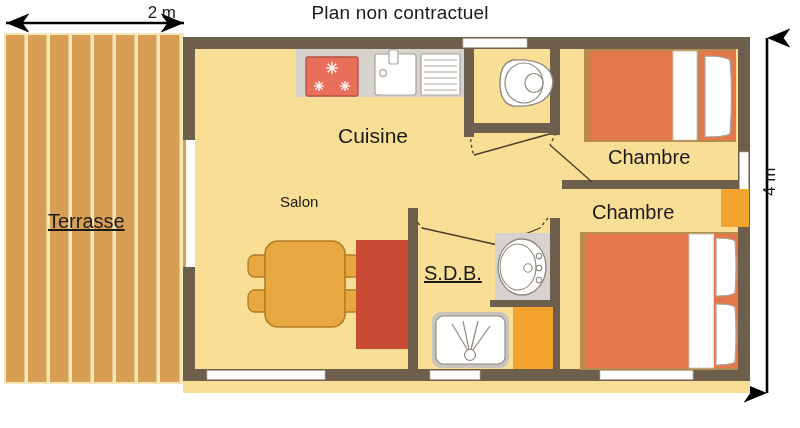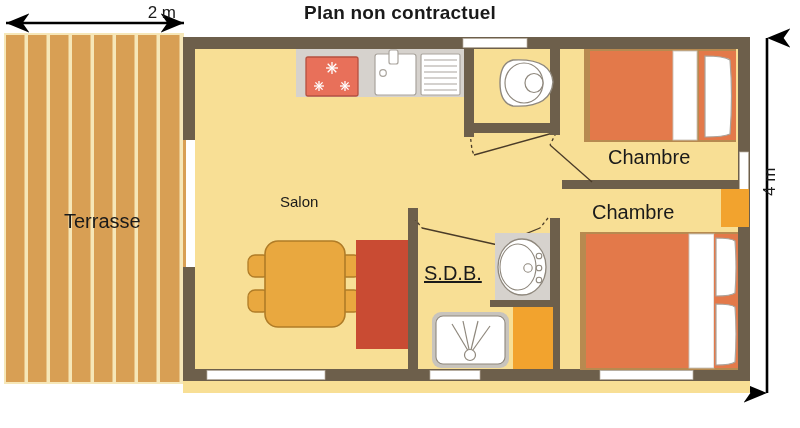--- a/index.html
+++ b/index.html
@@ -32,44 +32,45 @@
     color: #1a1a1a;
     white-space: nowrap;
     pointer-events: none;
   }
   #plan-title {
     left: 0;
     top: 0;
     width: 800px;
     text-align: center;
     font-size: 19px;
-    font-weight: bold;
+    font-weight: normal;
     letter-spacing: 0.2px;
     line-height: 26px;
   }
   #dim-width-label {
     left: 0px;
     top: 2px;
     width: 176px;
     text-align: right;
     font-size: 17px;
     line-height: 22px;
   }
   #dim-height-label {
     left: 760px;
     top: 196px;
     font-size: 17px;
     line-height: 20px;
     transform: rotate(-90deg);
     transform-origin: left top;
   }
   #label-terrasse {
-    left: 64px;
+    left: 48px;
     top: 210px;
     font-size: 20px;
+    text-decoration: underline;
   }
   #label-cuisine {
     left: 338px;
     top: 124px;
     font-size: 21px;
   }
   #label-salon {
     left: 280px;
     top: 193px;
     font-size: 15px;
@@ -315,20 +316,21 @@
   </svg>
 
   <div class="lbl" id="plan-title">Plan non contractuel</div>
 
   <div class="lbl" id="dim-width-label">2 m</div>
 
   <div class="lbl" id="dim-height-label">4 m</div>
 
   <div class="lbl" id="label-terrasse">Terrasse</div>
 
+  <div class="lbl" id="label-cuisine">Cuisine</div>
 
   <div class="lbl" id="label-salon">Salon</div>
 
   <div class="lbl" id="label-sdb">S.D.B.</div>
 
   <div class="lbl" id="label-chambre-1">Chambre</div>
 
   <div class="lbl" id="label-chambre-2">Chambre</div>
 
 </div>

